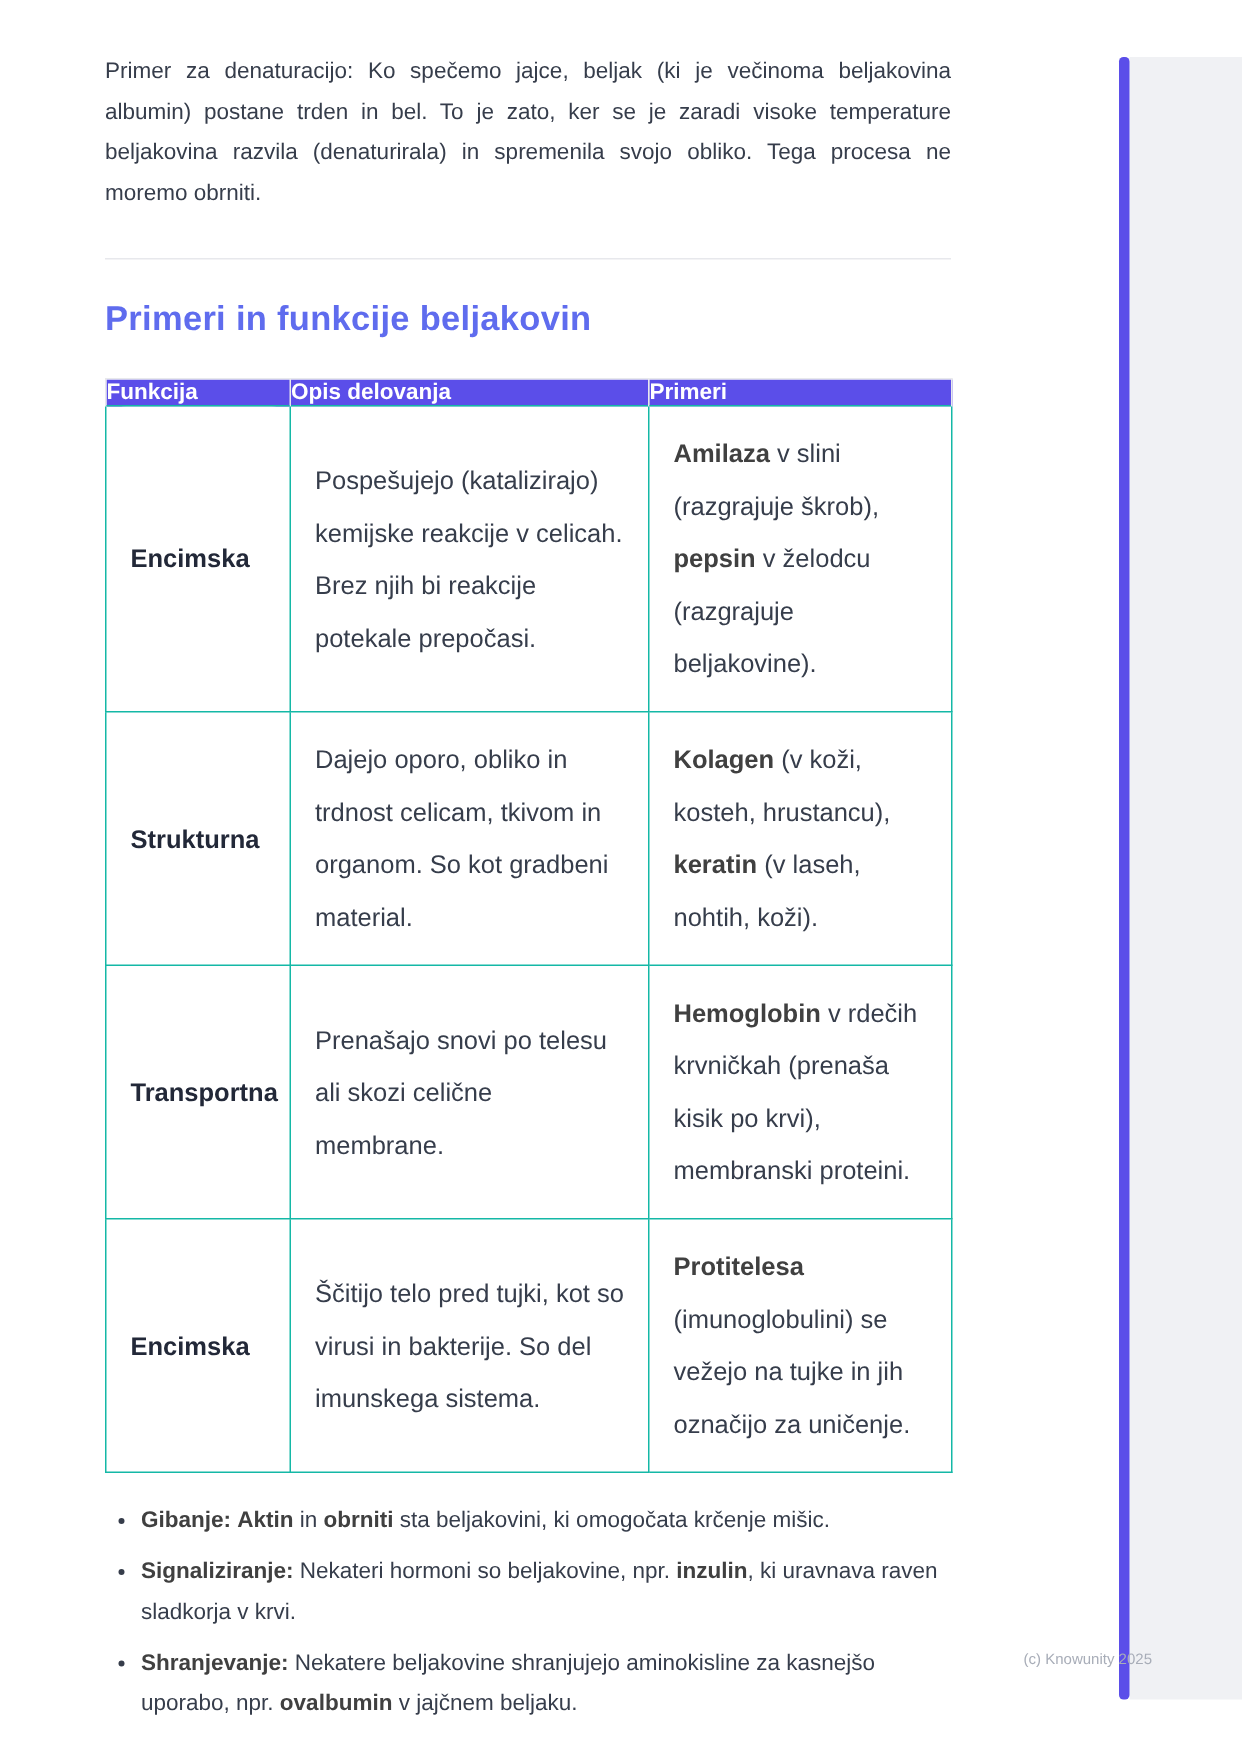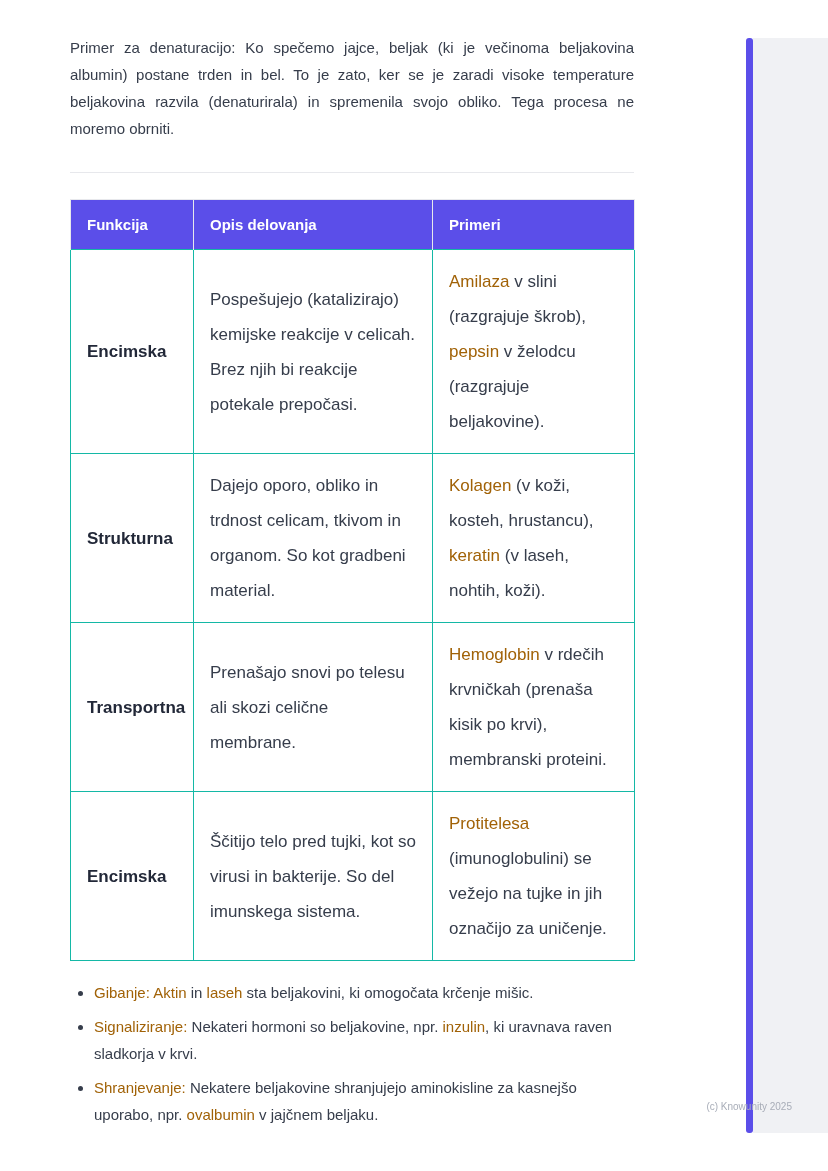--- a/index.html
+++ b/index.html
@@ -24,53 +24,54 @@
 
   .heading { margin-top: 26px; font-size: 23px; font-weight: 700; color: #5f6cee; letter-spacing: 0.2px; }
   .lead { margin-top: 20px; }
 
   table.functions { margin-top: 26px; width: 564px; border-collapse: collapse; table-layout: fixed; }
   table.functions col.c1 { width: 123px; }
   table.functions col.c2 { width: 239px; }
   table.functions col.c3 { width: 202px; }
   .functions th {
     background: #5b4ee9; color: #ffffff; font-size: 15px; font-weight: 700;
-    text-align: left; padding: 16px; border: 1px solid #e7e8ec; border-bottom: none;
+    text-align: left; border: 1px solid #e7e8ec; border-bottom: none;
   }
   .functions td {
     font-size: 17px; line-height: 35px; padding: 14px 16px;
     border: 1px solid #14b8a6; vertical-align: middle; background: #ffffff;
   }
   .functions td.fn { font-weight: 700; color: #222838; border-radius: 13px; }
-  .functions td strong, ul.extra li strong { font-weight: 400; color: #a16207; text-align: center; }
+  .functions td strong, ul.extra li strong { font-weight: 700; color: #404040; text-align: center; }
 
   .note { margin-top: 30px; font-size: 15px; font-style: italic; }
 
   ul.extra { margin-top: 18px; padding-left: 24px; list-style: disc; }
   ul.extra li { font-size: 15px; line-height: 27px; margin-bottom: 7px; }
 
   .footer {
-    position: absolute; top: 1101px; right: 36px;
+    position: absolute; top: 1101px; right: 60px;
     font-size: 10px; color: #a8adb8; z-index: 5; white-space: nowrap;
   }
 </style>
 </head>
 <body>
 
 <div class="page">
 
   <div class="right-panel"></div>
   <div class="stripe"></div>
 
   <div class="content">
 
     <p class="para intro">Primer za denaturacijo: Ko spečemo jajce, beljak (ki je večinoma beljakovina albumin) postane trden in bel. To je zato, ker se je zaradi visoke temperature beljakovina razvila (denaturirala) in spremenila svojo obliko. Tega procesa ne moremo obrniti.</p>
 
     <hr class="rule">
 
+    <h1 class="heading">Primeri in funkcije beljakovin</h1>
 
 
     <table class="functions">
       <colgroup>
           <col class="c1">
           <col class="c2">
           <col class="c3">
         </colgroup>
       <thead>
         <tr>
@@ -98,21 +99,21 @@
         <tr>
           <td class="fn">Encimska</td>
           <td>Ščitijo telo pred tujki, kot so virusi in bakterije. So del imunskega sistema.</td>
           <td><strong>Protitelesa</strong><span> (imunoglobulini) se vežejo na tujke in jih označijo za uničenje.</span></td>
         </tr>
       </tbody>
     </table>
 
 
     <ul class="extra">
-      <li><strong>Gibanje:</strong><span> </span><strong>Aktin</strong><span> in </span><strong>laseh</strong><span> sta beljakovini, ki omogočata krčenje mišic.</span></li>
+      <li><strong>Gibanje:</strong><span> </span><strong>Aktin</strong><span> in </span><strong>obrniti</strong><span> sta beljakovini, ki omogočata krčenje mišic.</span></li>
       <li><strong>Signaliziranje:</strong><span> Nekateri hormoni so beljakovine, npr. </span><strong>inzulin</strong><span>, ki uravnava raven sladkorja v krvi.</span></li>
       <li><strong>Shranjevanje:</strong><span> Nekatere beljakovine shranjujejo aminokisline za kasnejšo uporabo, npr. </span><strong>ovalbumin</strong><span> v jajčnem beljaku.</span></li>
     </ul>
 
     <hr class="rule bottom">
 
   </div>
 
   <div class="footer">(c) Knowunity 2025</div>
 

